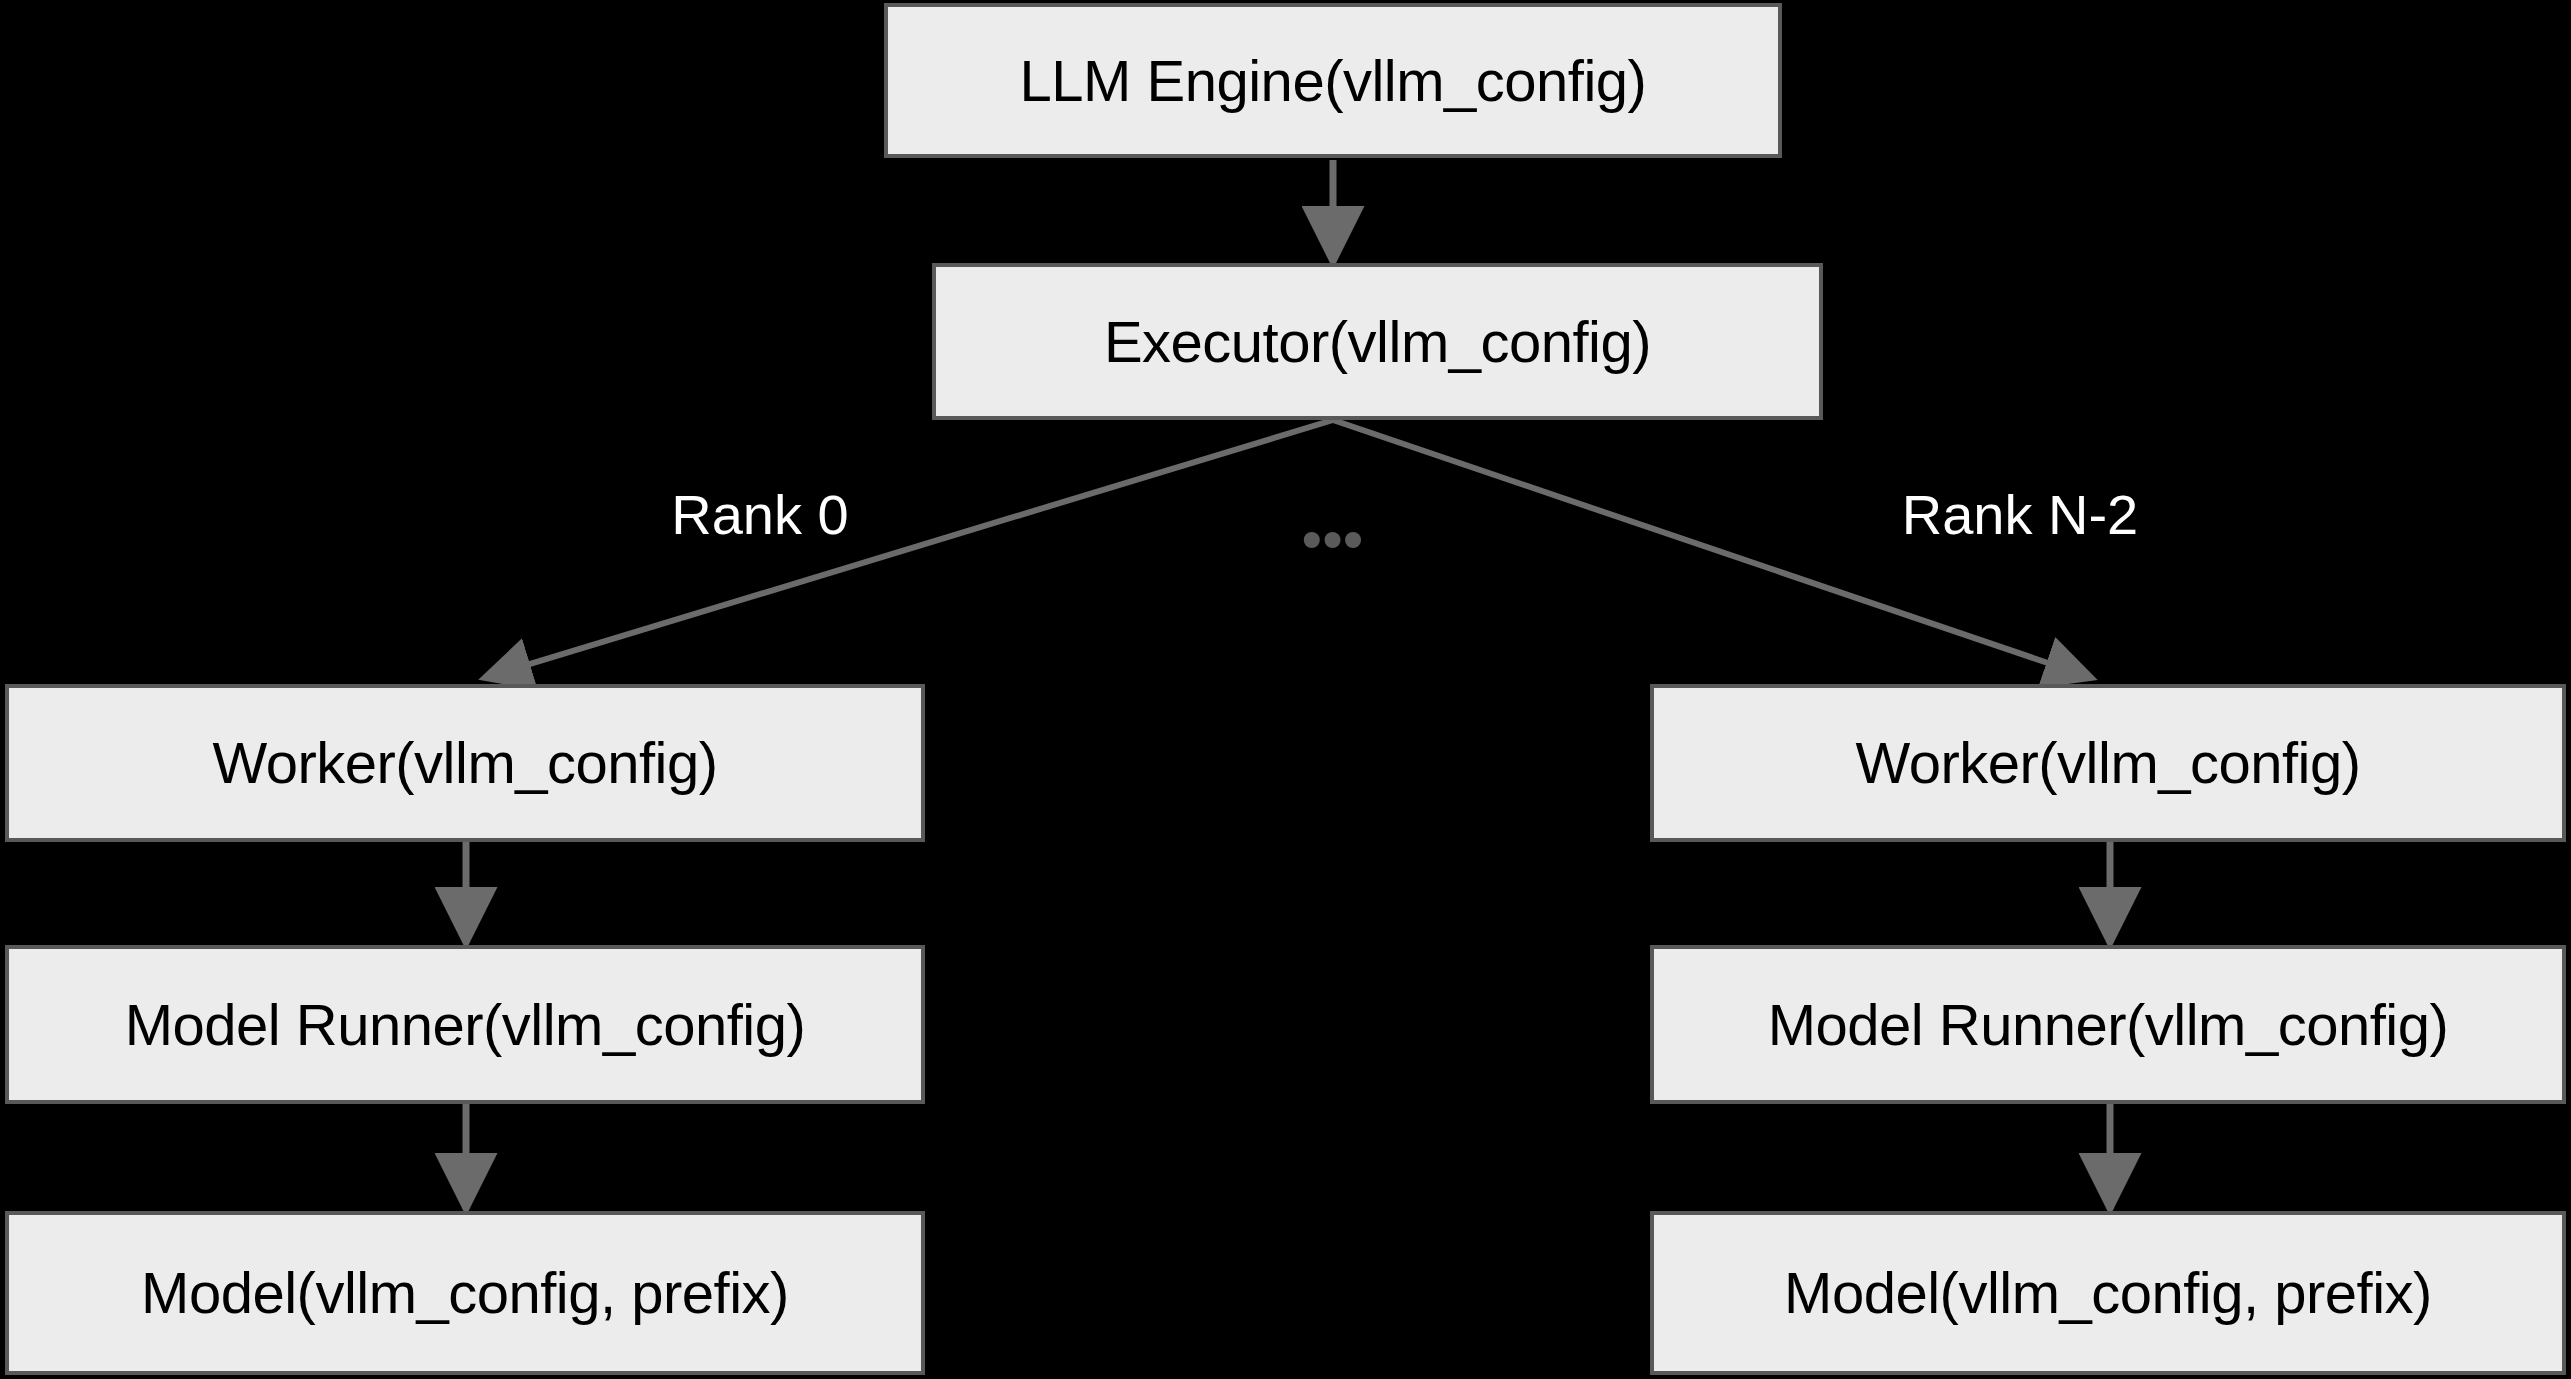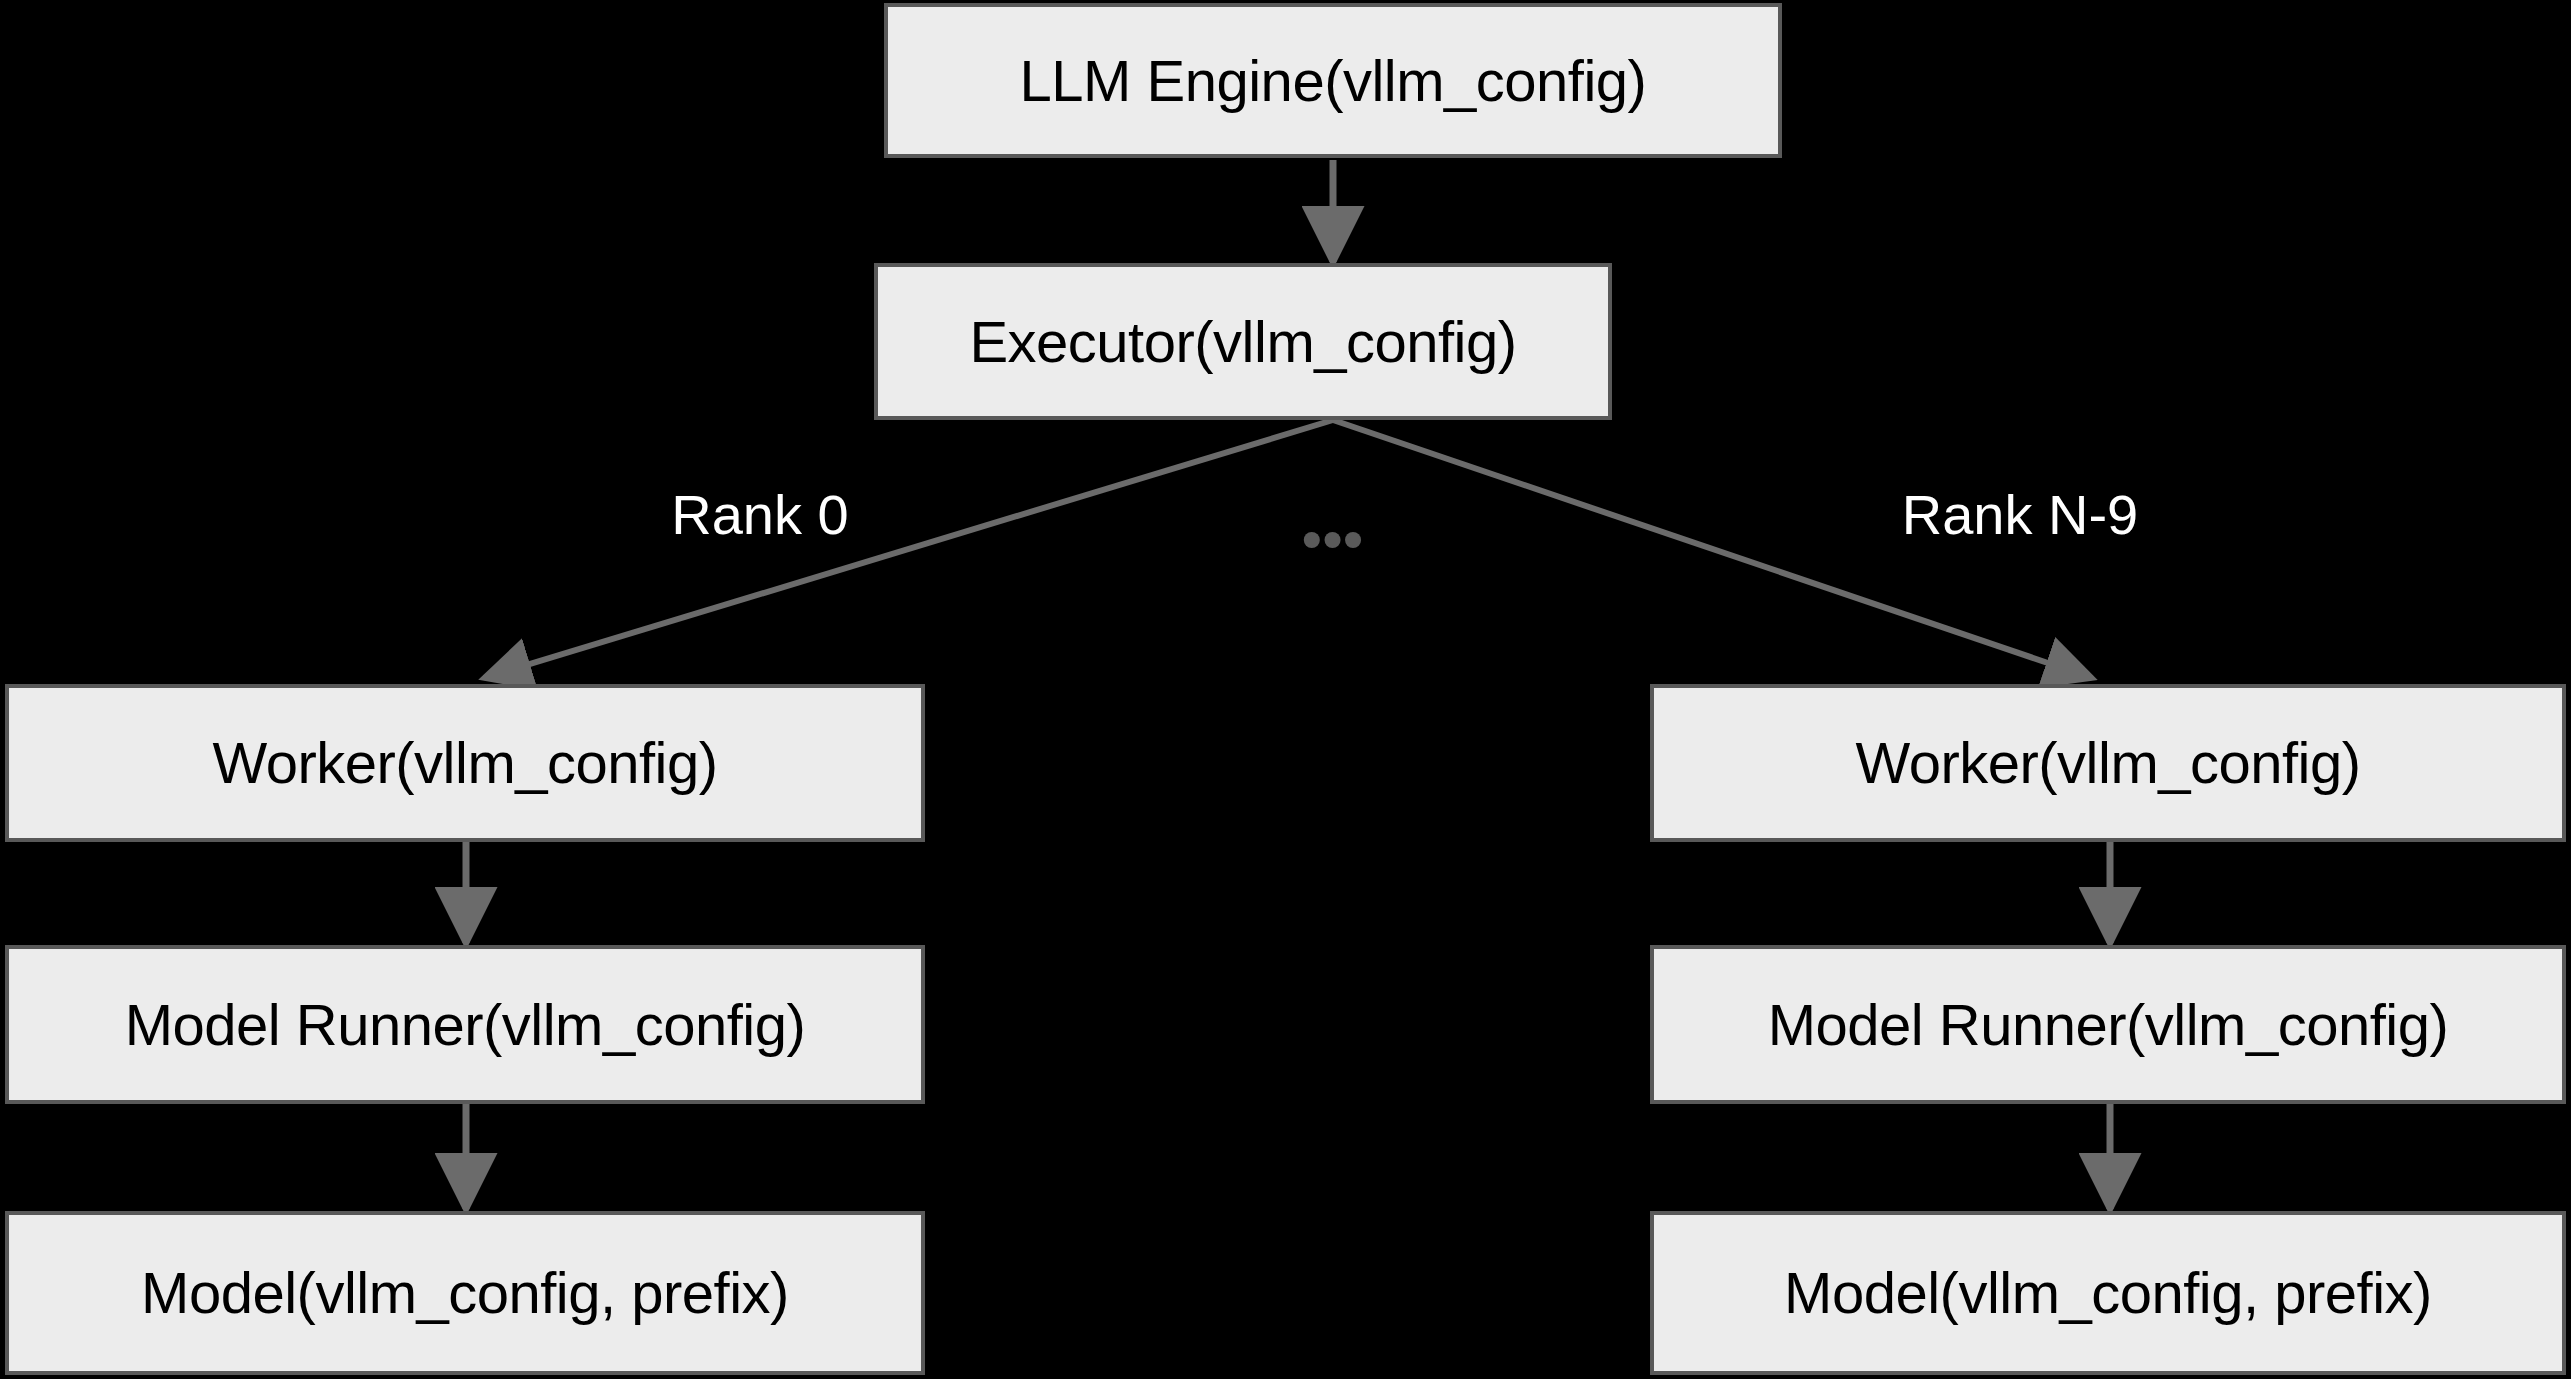--- a/index.html
+++ b/index.html
@@ -86,34 +86,34 @@
 
     <line x1="2110" y1="842" x2="2110" y2="943" stroke="#6B6B6B" stroke-width="7" marker-end="url(#arrowhead)"></line>
 
     <line x1="2110" y1="1104" x2="2110" y2="1209" stroke="#6B6B6B" stroke-width="7" marker-end="url(#arrowhead)"></line>
   </svg>
 
   <div class="node-box" style="left:884px; top:3px; width:898px; height:155px;">
     <span>LLM Engine(vllm_config)</span>
   </div>
 
-  <div class="node-box" style="left:874px; top:263px; width:738px; height:157px;">
+  <div class="node-box" style="left:932px; top:263px; width:891px; height:157px;">
     <span>Executor(vllm_config)</span>
   </div>
 
   <div class="edge-label" style="left:560px; top:482px; width:400px;">
     <span>Rank 0</span>
   </div>
 
   <div class="ellipsis-label" style="left:1233px; top:528px; width:200px;">
     <span>•••</span>
   </div>
 
   <div class="edge-label" style="left:1790px; top:482px; width:460px;">
-    <span>Rank N-9</span>
+    <span>Rank N-2</span>
   </div>
 
   <div class="node-box" style="left:5px; top:684px; width:920px; height:158px;">
     <span>Worker(vllm_config)</span>
   </div>
 
   <div class="node-box" style="left:1650px; top:684px; width:916px; height:158px;">
     <span>Worker(vllm_config)</span>
   </div>
 

